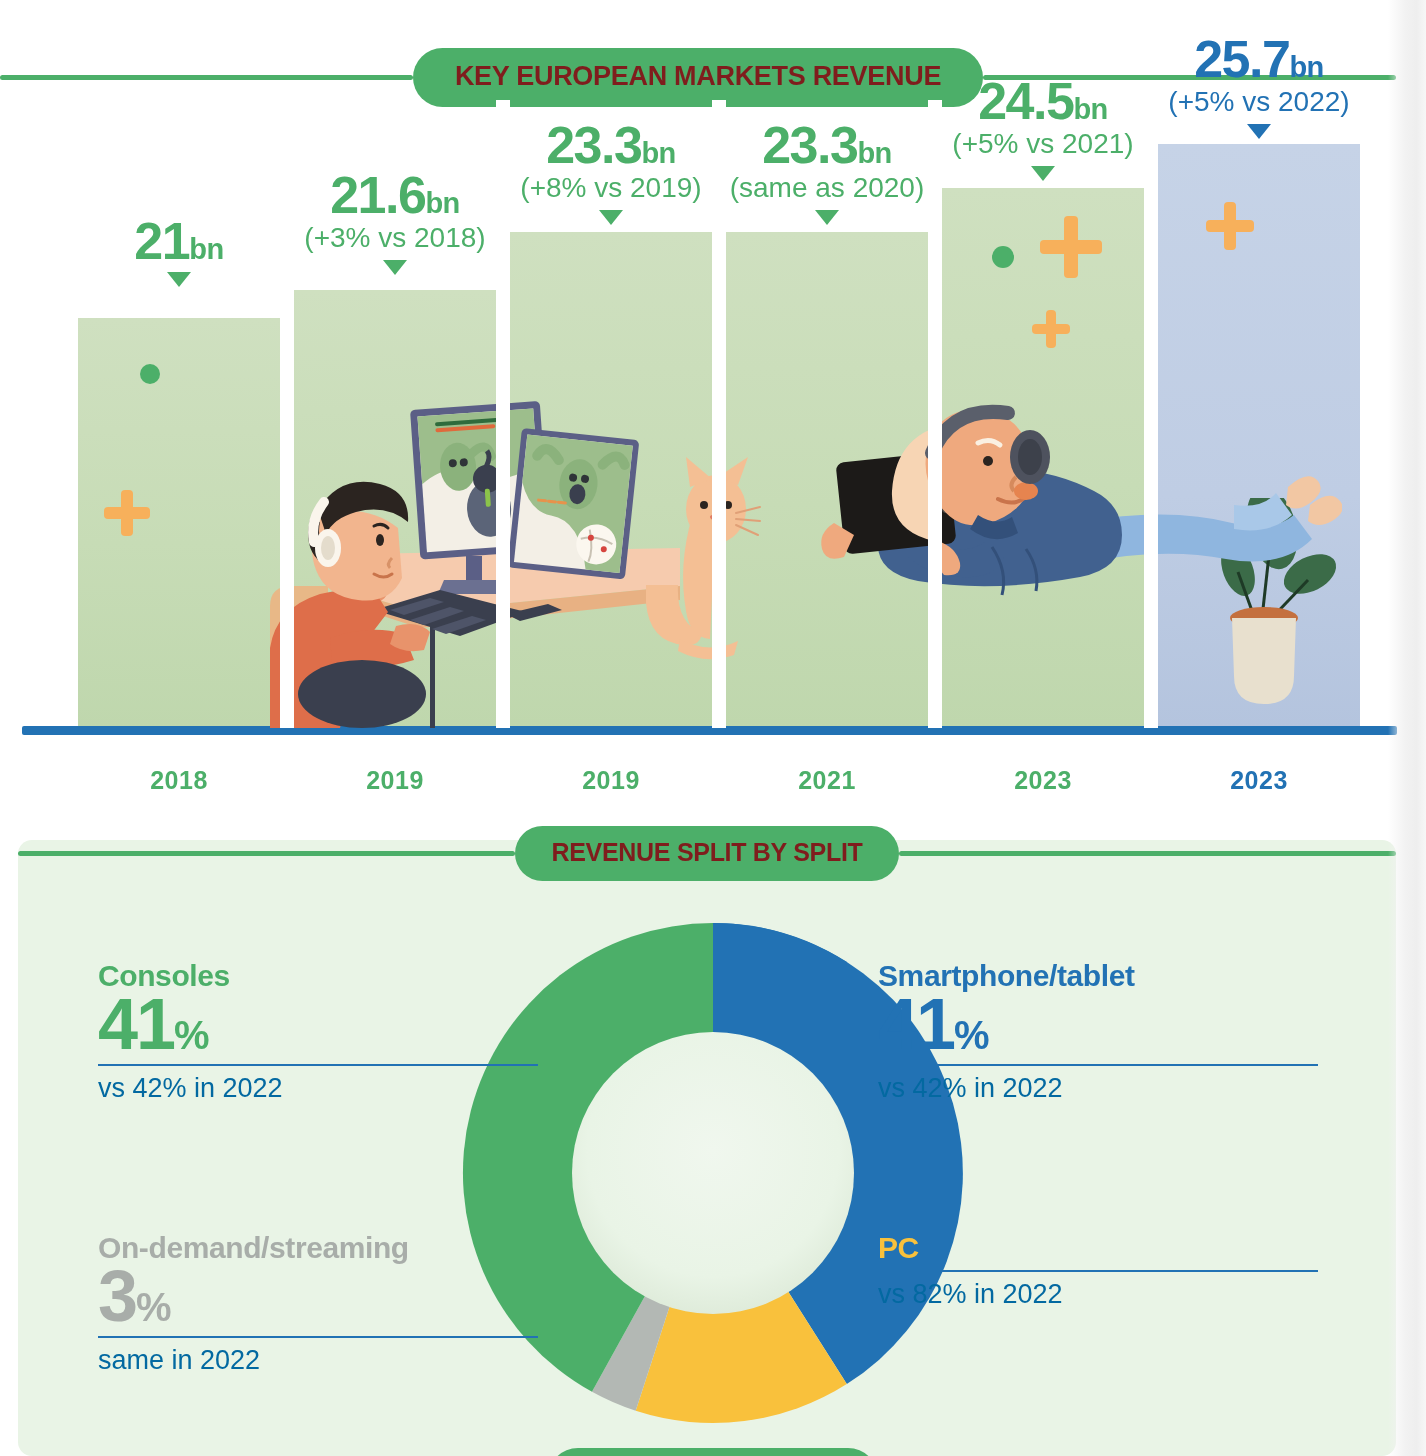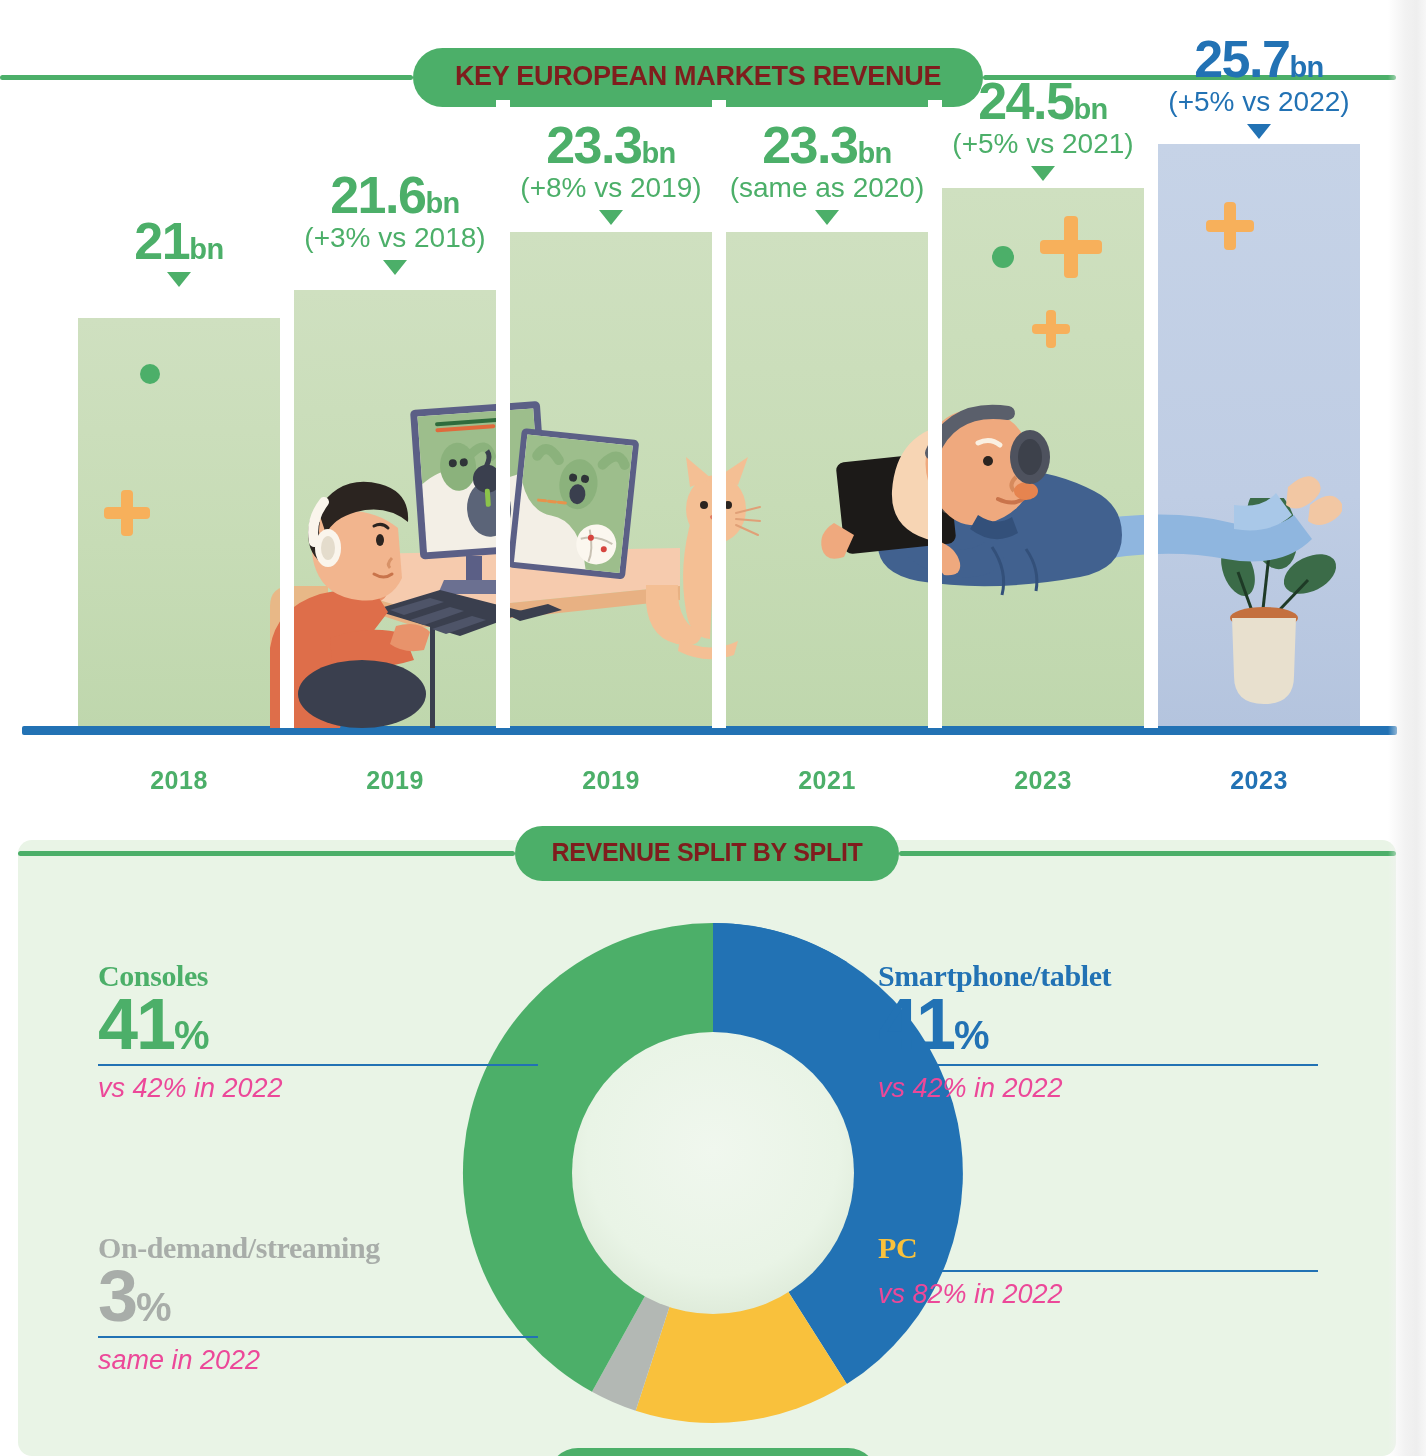--- a/index.html
+++ b/index.html
@@ -244,44 +244,42 @@
     width: 440px;
     z-index: 4;
   }
   .legend-block.right { text-align: left; }
 
   .legend-name {
     font-weight: 800;
     font-size: 30px;
     line-height: 1.05;
     letter-spacing: -0.4px;
-    font-family: Liberation Serif, serif;
   }
   .legend-pct {
     font-weight: 800;
     font-size: 72px;
     line-height: 0.95;
     letter-spacing: -2px;
     margin-top: -2px;
   }
   .legend-pct .sym {
     font-size: 40px;
     letter-spacing: -1px;
   }
   .legend-line {
     height: 2px;
     background: #2272B4;
     margin: 6px 0 6px 0;
     width: 100%;
   }
   .legend-note {
     font-size: 27px;
-    color: #ec4899;
+    color: #0369a1;
     line-height: 1.2;
-    font-style: italic;
   }
 
   .c-green  { color: #4CAF69; }
   .c-blue   { color: #2272B4; }
   .c-gray   { color: #A8ADA9; }
   .c-yellow { color: #F9C13C; }
 
   
   #bottom-pill {
     position: absolute;

